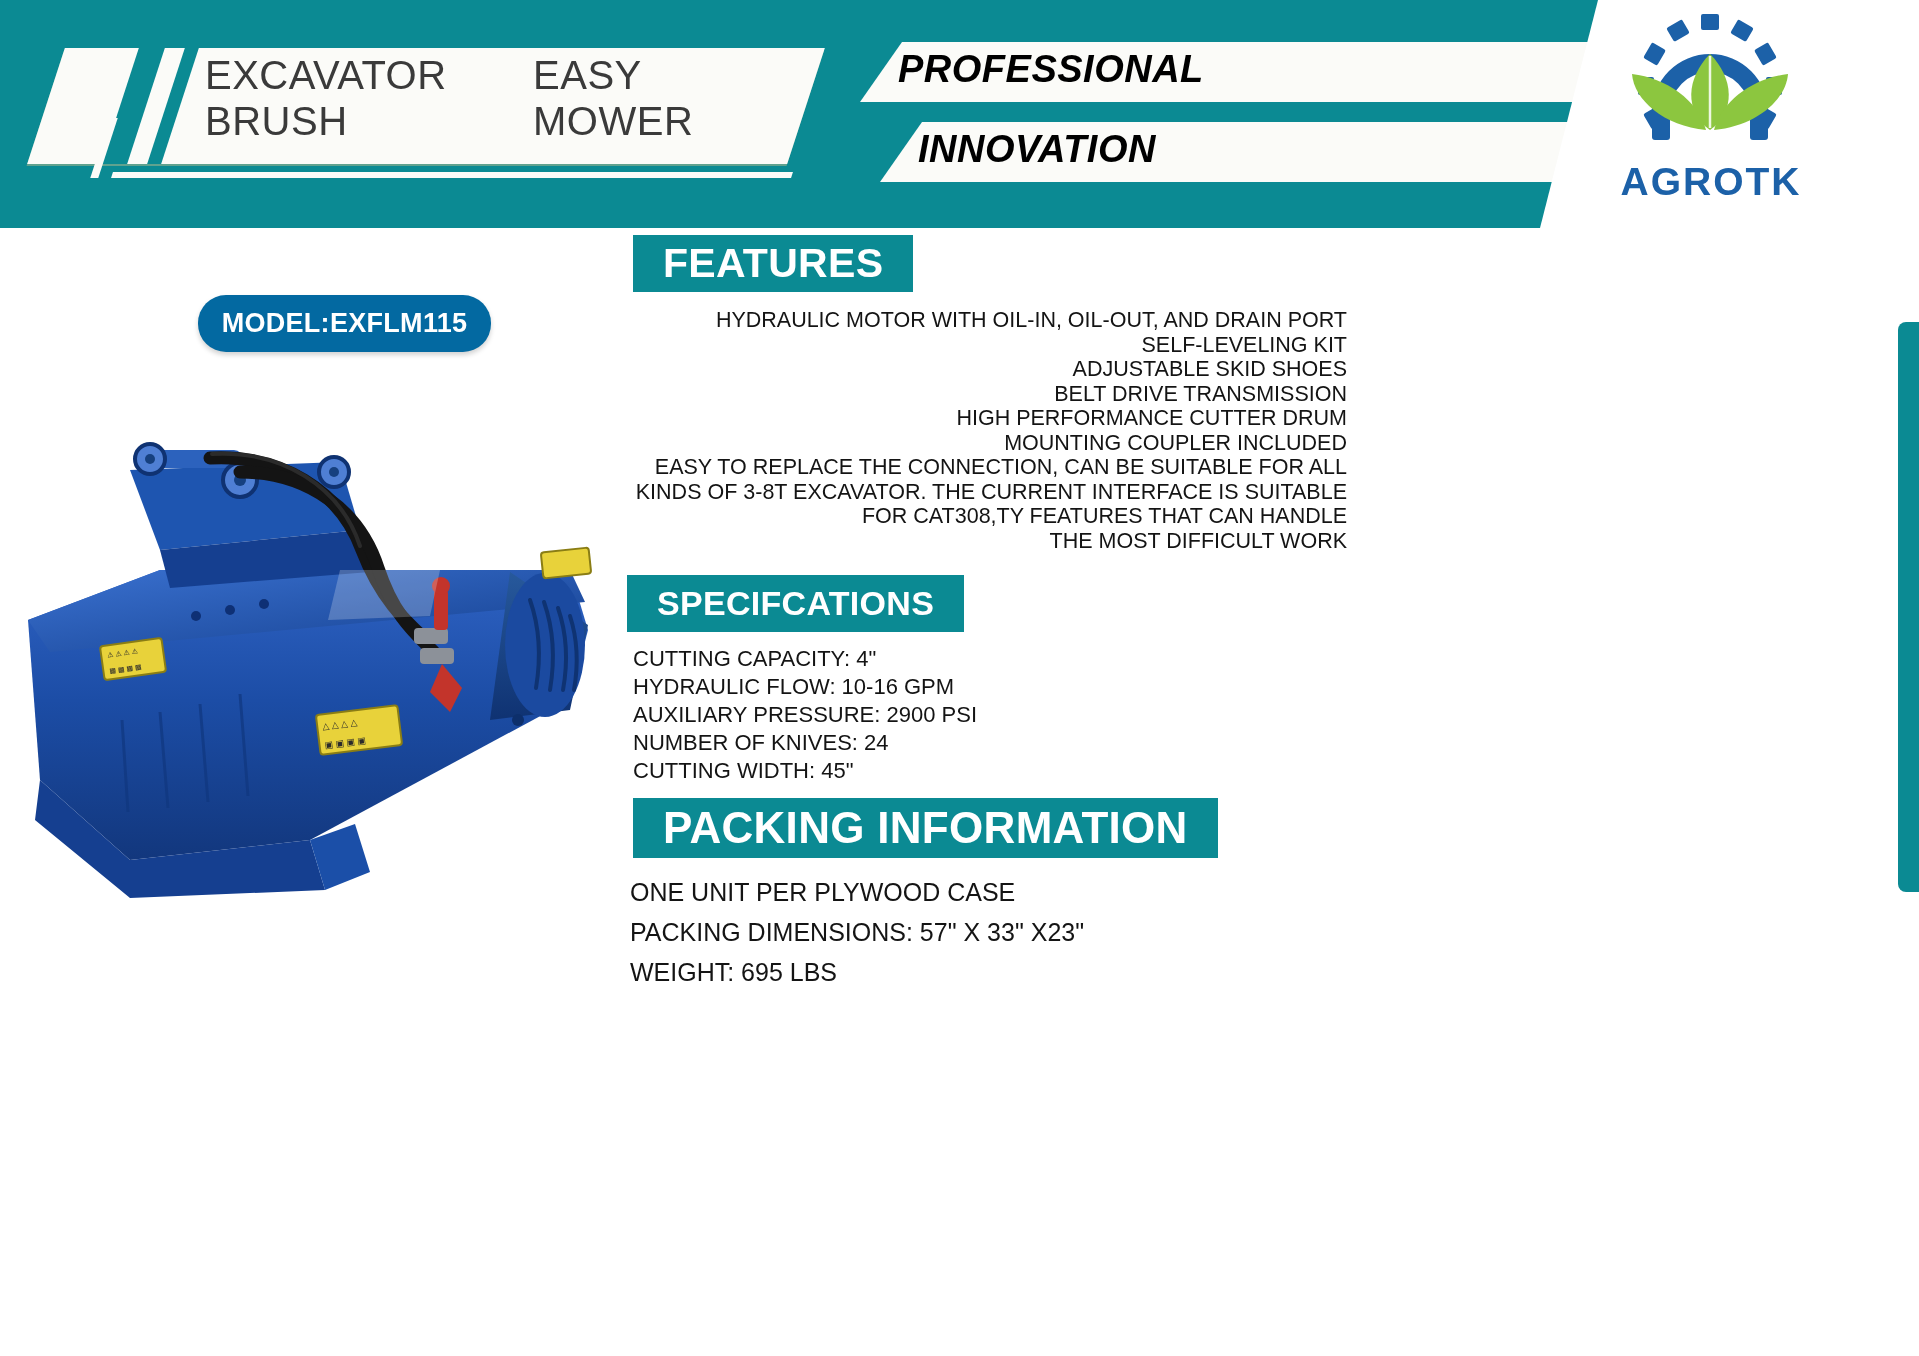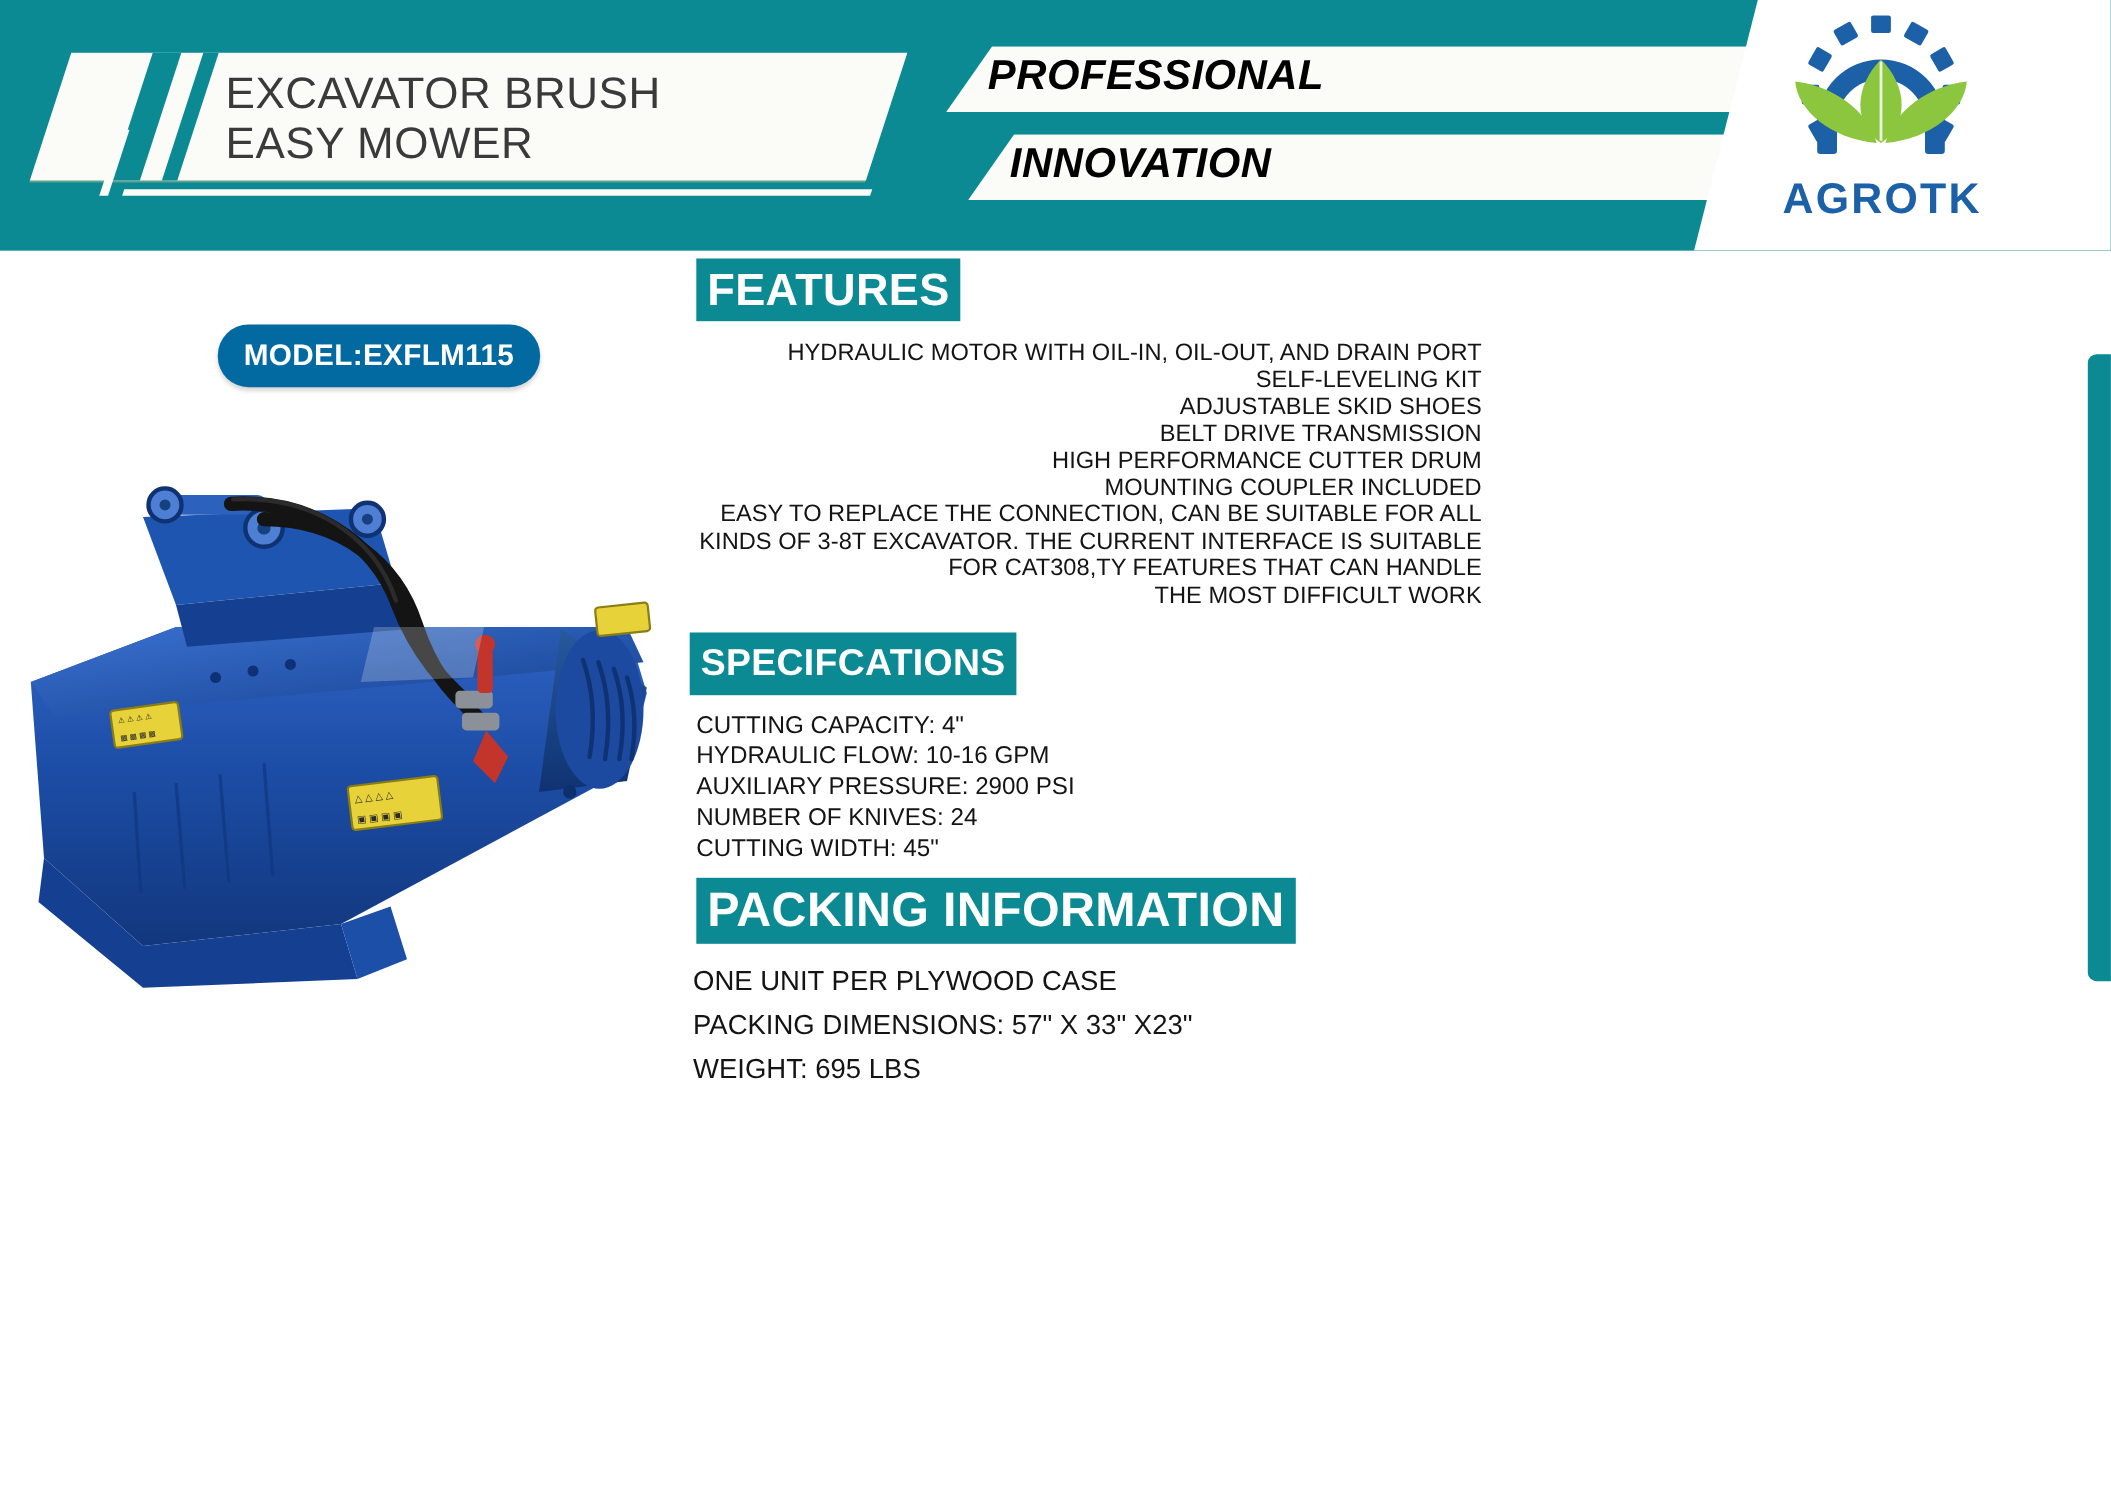--- a/index.html
+++ b/index.html
@@ -12,21 +12,21 @@
   .hdr-white-slab{position:absolute;background:#fbfbf8;}
   
   #title-slab{left:46px;top:48px;width:760px;height:116px;
       transform:skewX(-18deg);box-shadow:0 2px 0 rgba(200,190,140,.45);}
   #title-slab-notch1{left:120px;top:48px;width:26px;height:116px;background:#0b8a93;transform:skewX(-18deg);}
   #title-slab-notch2{left:166px;top:48px;width:14px;height:116px;background:#0b8a93;transform:skewX(-18deg);}
   #title-underline{left:112px;top:172px;width:680px;height:6px;background:#fbfbf8;transform:skewX(-18deg);}
   #title-underline-stub{left:100px;top:118px;width:8px;height:60px;background:#fbfbf8;transform:skewX(-18deg);}
 
   #product-title{position:absolute;left:205px;top:52px;width:560px;height:112px;
-     display:flex;flex-direction:column;justify-content:center;
+     display:flex;justify-content:center;
      font-size:40px;line-height:46px;letter-spacing:.5px;color:#3a3a3a;font-weight:400;}
 
   
   #slab-prof{position:absolute;left:860px;top:42px;width:760px;height:60px;background:#fbfbf8;
      clip-path:polygon(42px 0,760px 0,718px 60px,0 60px);}
   #slab-inno{position:absolute;left:880px;top:122px;width:760px;height:60px;background:#fbfbf8;
      clip-path:polygon(42px 0,760px 0,718px 60px,0 60px);}
   .slab-text{position:absolute;font-style:italic;font-weight:700;color:#000000;font-size:38px;letter-spacing:.5px;}
   #txt-prof{left:898px;top:48px;}
   #txt-inno{left:918px;top:128px;}
@@ -45,21 +45,21 @@
   #model-badge{position:absolute;left:198px;top:295px;width:293px;height:57px;background:#0369a1;
      border-radius:28px;display:flex;align-items:center;justify-content:center;
      color:#ffffff;font-size:27px;font-weight:700;letter-spacing:.3px;
      box-shadow:0 3px 5px rgba(0,0,0,.18);}
 
   
   #product-photo{position:absolute;left:10px;top:420px;width:600px;height:480px;}
 
   
   .sec-head{position:absolute;background:#0b8a93;color:#ffffff;font-weight:700;
-     display:flex;align-items:center;padding:0 10px;letter-spacing:.3px;}
+     display:flex;align-items:center;padding:0 30px;letter-spacing:.3px;}
   #head-features{left:633px;top:235px;height:57px;font-size:41px;}
   #head-specs{left:627px;top:575px;height:57px;font-size:34px;}
   #head-packing{left:633px;top:798px;height:60px;font-size:44px;}
 
   .body-list{position:absolute;color:#141414;}
   #features-list{left:627px;top:308px;font-size:21.5px;line-height:24.5px;width:720px;text-align:right;}
   #specs-list{left:633px;top:645px;font-size:22px;line-height:28px;width:520px;}
   #packing-list{left:630px;top:872px;font-size:25px;line-height:40px;width:620px;}
 
   .row{white-space:pre;}

